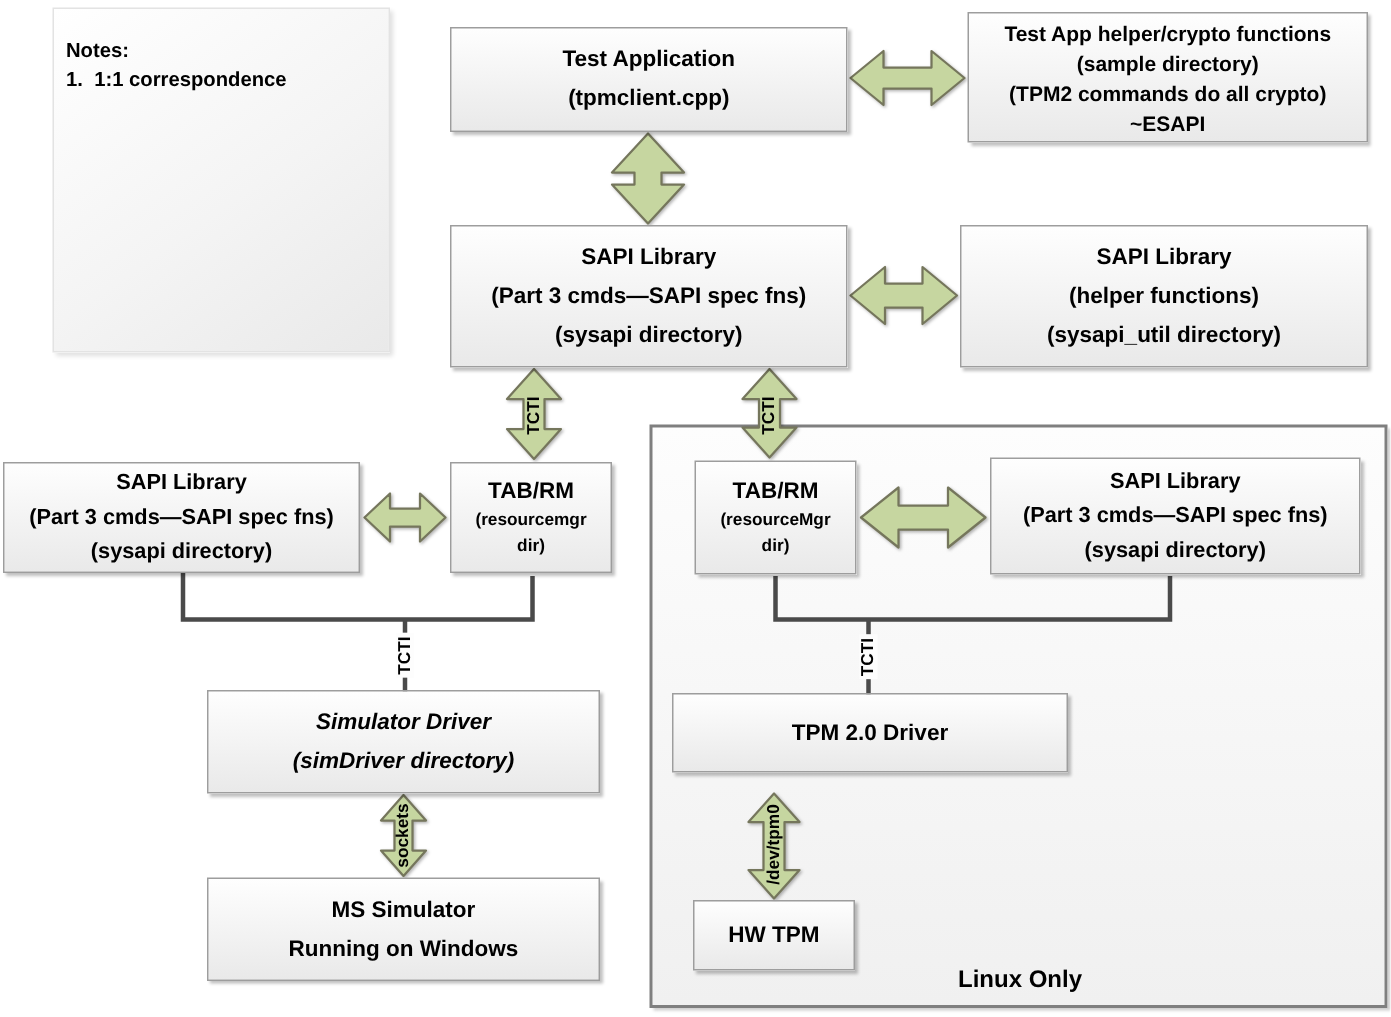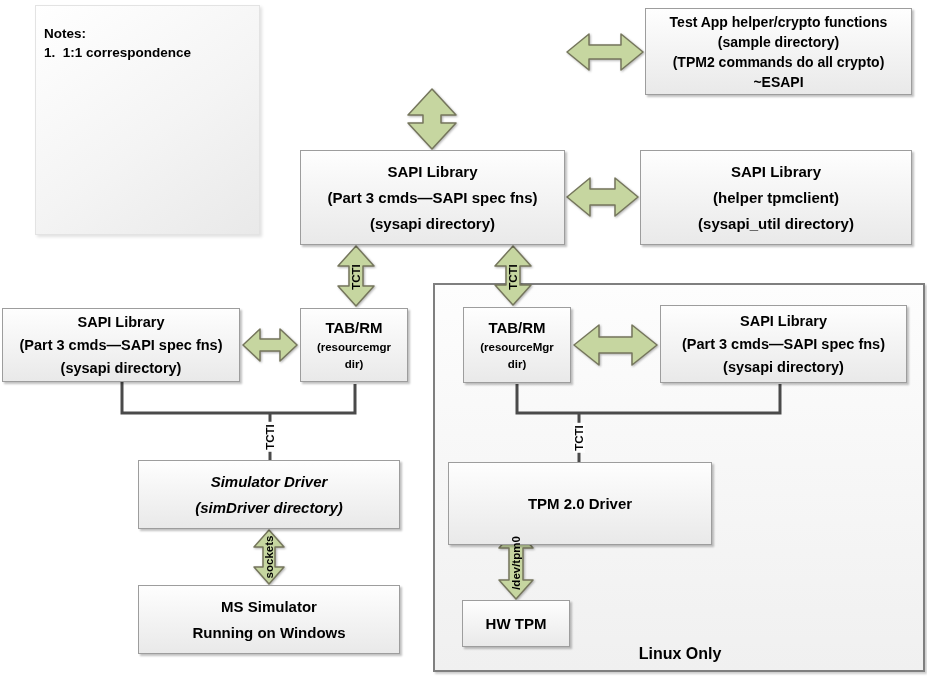--- a/index.html
+++ b/index.html
@@ -115,37 +115,41 @@
         <polygon points="567,197 590,178 590,189 615,189 615,178 638,197 615,216 615,205 590,205 590,216"></polygon>
         <polygon points="356,246 338,266 349,266 349,286 338,286 356,306 374,286 363,286 363,266 374,266"></polygon>
         <polygon points="513,246 495,266 506,266 506,285 495,285 513,305 531,285 520,285 520,266 531,266"></polygon>
         <polygon points="243,345 260,329 260,339 280,339 280,329 297,345 280,361 280,351 260,351 260,361"></polygon>
         <polygon points="574,345 599,325 599,337 632,337 632,325 657,345 632,365 632,353 599,353 599,365"></polygon>
         <polygon points="269,530 254,547 263,547 263,567 254,567 269,584 284,567 275,567 275,547 284,547"></polygon>
         <polygon points="516,529 499,548 509,548 509,580 499,580 516,599 533,580 523,580 523,548 533,548"></polygon>
       </g>
   </svg>
 
+  <div class="node" style="left:300px;top:18px;width:265px;height:70px;">
+    <div class="ln lg">Test Application</div>
+    <div class="ln lg">(tpmclient.cpp)</div>
+  </div>
 
   <div class="node" style="left:645px;top:8px;width:267px;height:87px;">
     <div class="ln md">Test App helper/crypto functions</div>
     <div class="ln md">(sample directory)</div>
     <div class="ln md">(TPM2 commands do all crypto)</div>
     <div class="ln md">~ESAPI</div>
   </div>
 
   <div class="node" style="left:300px;top:150px;width:265px;height:95px;">
     <div class="ln lg">SAPI Library</div>
     <div class="ln lg">(Part 3 cmds—SAPI spec fns)</div>
     <div class="ln lg">(sysapi directory)</div>
   </div>
 
   <div class="node" style="left:640px;top:150px;width:272px;height:95px;">
     <div class="ln lg">SAPI Library</div>
-    <div class="ln lg">(helper tpmclient)</div>
+    <div class="ln lg">(helper functions)</div>
     <div class="ln lg">(sysapi_util directory)</div>
   </div>
 
   <div class="node" style="left:2px;top:308px;width:238px;height:74px;">
     <div class="ln md3">SAPI Library</div>
     <div class="ln md3">(Part 3 cmds—SAPI spec fns)</div>
     <div class="ln md3">(sysapi directory)</div>
   </div>
 
   <div class="node" style="left:300px;top:308px;width:108px;height:74px;">
@@ -169,21 +173,21 @@
   <div class="node" style="left:138px;top:460px;width:262px;height:69px;font-style:italic;">
     <div class="ln lg">Simulator Driver</div>
     <div class="ln lg">(simDriver directory)</div>
   </div>
 
   <div class="node" style="left:138px;top:585px;width:262px;height:69px;">
     <div class="ln lg">MS Simulator</div>
     <div class="ln lg">Running on Windows</div>
   </div>
 
-  <div class="node" style="left:448px;top:462px;width:264px;height:83px;">
+  <div class="node" style="left:448px;top:462px;width:264px;height:53px;">
     <div class="ln lg">TPM 2.0 Driver</div>
   </div>
 
   <div class="node" style="left:462px;top:600px;width:108px;height:47px;">
     <div class="ln lg">HW TPM</div>
   </div>
 
   <div class="rlabel" style="left:356px;top:277px;">TCTI</div>
   <div class="rlabel" style="left:513px;top:277px;">TCTI</div>
   <div class="rlabel bg" style="left:270px;top:437px;">TCTI</div>

